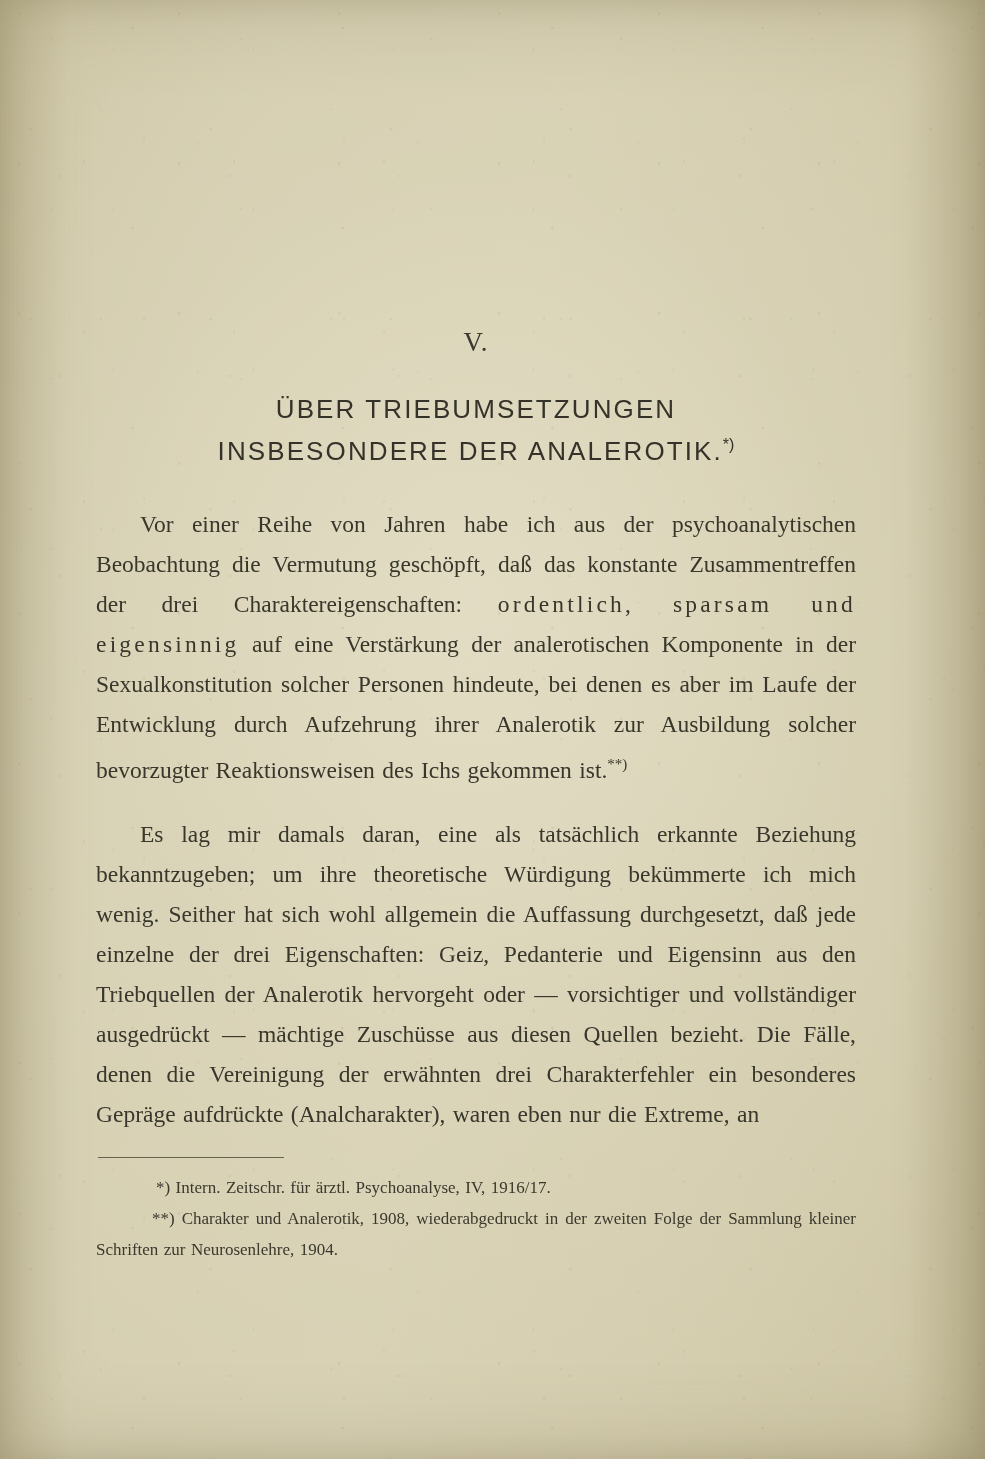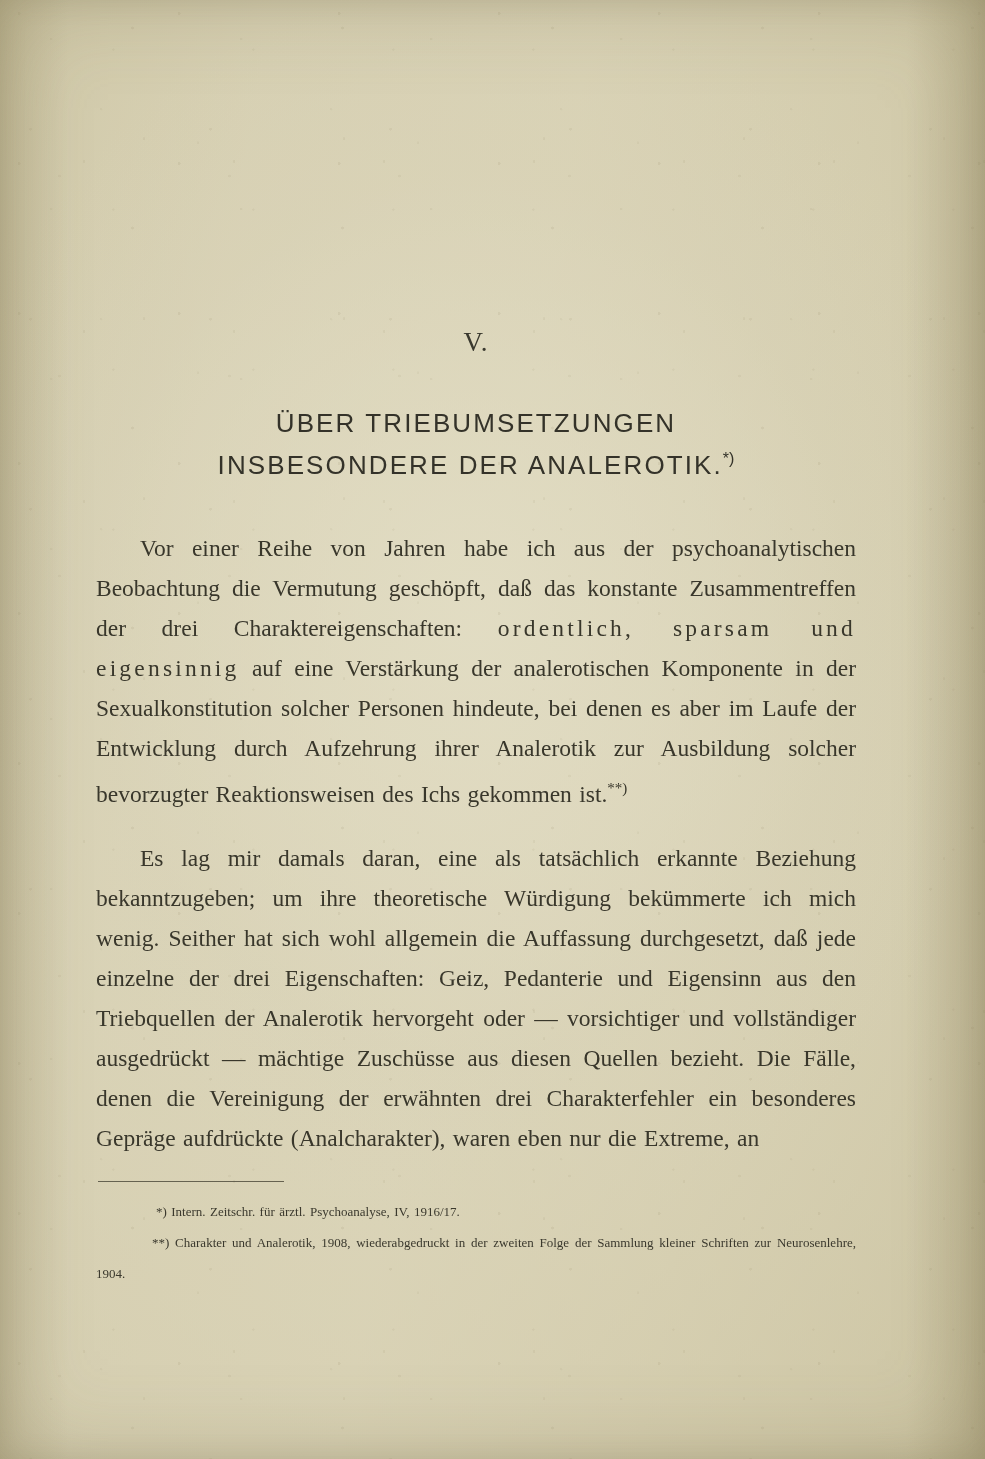--- a/index.html
+++ b/index.html
@@ -69,37 +69,37 @@
   .chapter-num {
     margin-top: 327px;
     text-align: center;
     font-size: 27px;
     letter-spacing: 1px;
     color: #3b3a30;
     font-family: "Liberation Serif", serif;
   }
 
   .title {
-    margin-top: 44px;
+    margin-top: 30px;
     text-align: center;
     font-size: 26px;
     letter-spacing: 2.1px;
     line-height: 1.62;
     color: #35342b;
     font-family: "Liberation Sans", sans-serif;
     font-weight: 400;
   }
   .title .sup {
     font-size: 16px;
     vertical-align: super;
     letter-spacing: 0;
   }
 
   .para {
-    margin-top: 42px;
+    margin-top: 32px;
     font-size: 23.5px;
     line-height: 40px;
     color: #3a382d;
     text-align: justify;
     text-indent: 44px;
     font-family: "Liberation Serif", serif;
     word-spacing: 1.5px;
   }
   .para.second { margin-top: 2px; }
 
@@ -115,21 +115,21 @@
     margin-top: 22px;
     margin-left: 2px;
     width: 186px;
     height: 0;
     border-top: 1px solid #4a4738;
     opacity: .8;
   }
 
   .footnotes {
     margin-top: 14px;
-    font-size: 13px;
+    font-size: 17px;
     line-height: 31px;
     color: #3c3a2f;
     font-family: "Liberation Serif", serif;
     word-spacing: 1.2px;
   }
   .footnote {
     text-indent: 60px;
     text-align: justify;
   }
   .footnote.fn2 { text-indent: 56px; }

